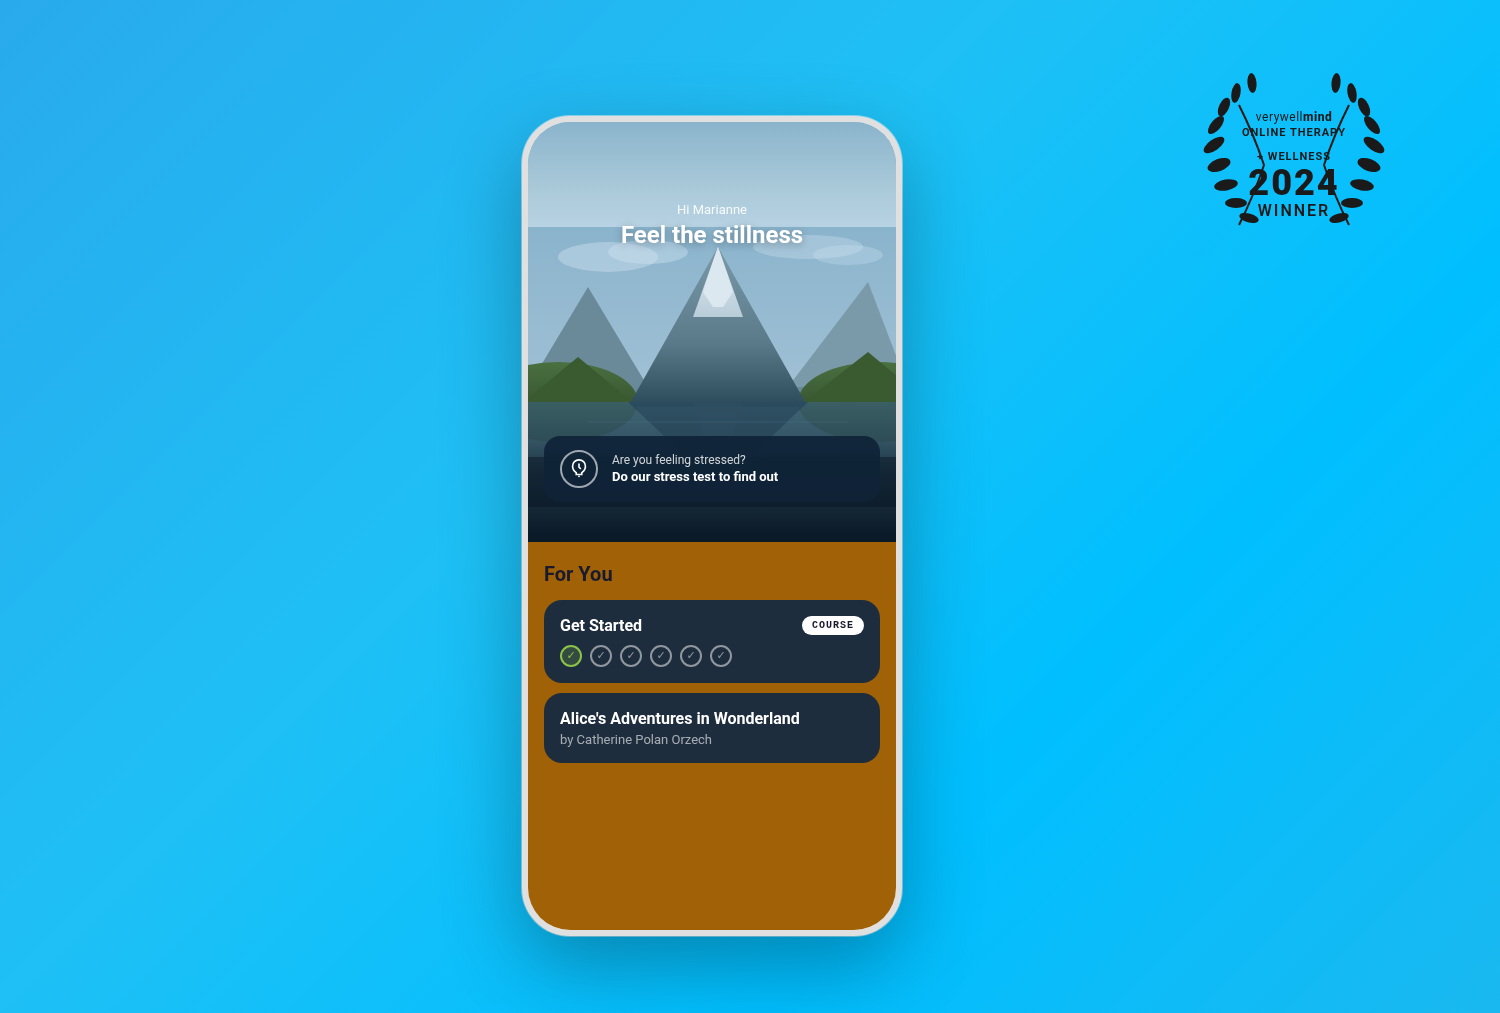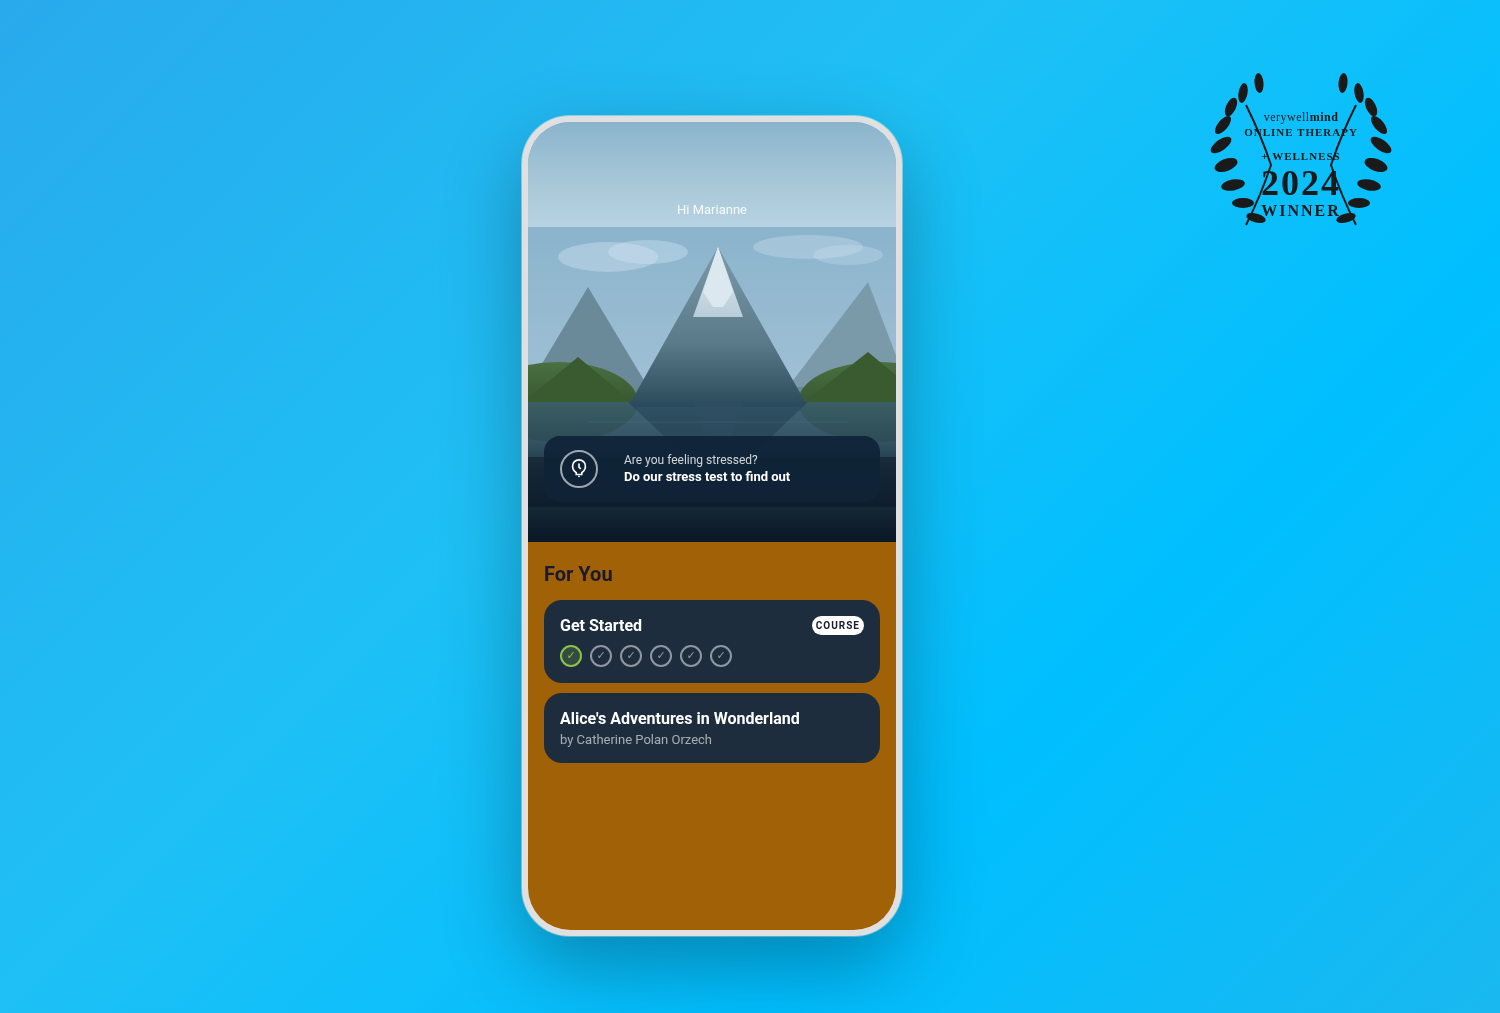--- a/index.html
+++ b/index.html
@@ -13,29 +13,28 @@
       justify-content: center;
       font-family: -apple-system, BlinkMacSystemFont, 'Segoe UI', Roboto, sans-serif;
       position: relative;
       overflow: hidden;
     }
 
     
     .award-badge {
       position: absolute;
       top: 55px;
-      right: 89px;
+      right: 96px;
       width: 220px;
       height: 220px;
       display: flex;
       flex-direction: column;
       align-items: center;
       justify-content: center;
       text-align: center;
-      font-family: Liberation Serif, serif;
     }
 
     .award-laurel {
       position: relative;
       width: 220px;
       height: 220px;
       display: flex;
       align-items: center;
       justify-content: center;
     }
@@ -164,21 +163,21 @@
     .stress-banner {
       position: absolute;
       bottom: 40px;
       left: 16px;
       right: 16px;
       background: rgba(15, 35, 55, 0.92);
       border-radius: 16px;
       padding: 14px 16px;
       display: flex;
       align-items: center;
-      gap: 26px;
+      gap: 14px;
       z-index: 10;
     }
 
     .stress-icon {
       width: 38px;
       height: 38px;
       border: 2px solid rgba(255,255,255,0.6);
       border-radius: 50%;
       display: flex;
       align-items: center;
@@ -238,23 +237,24 @@
       font-weight: 700;
       color: #fff;
     }
 
     .course-badge {
       background: #fff;
       color: #1a1a2e;
       font-size: 10px;
       font-weight: 700;
       letter-spacing: 1px;
-      padding: 4px 4px;
+      padding: 4px 10px;
       border-radius: 20px;
       text-transform: uppercase;
+      font-family: Liberation Mono, monospace;
     }
 
     .checkmarks-row {
       display: flex;
       gap: 8px;
       align-items: center;
     }
 
     .checkmark {
       width: 22px;
@@ -408,20 +408,21 @@
         <line x1="40" y1="210" x2="340" y2="210" stroke="rgba(80,120,140,0.2)" stroke-width="1"></line>
         <line x1="70" y1="225" x2="310" y2="225" stroke="rgba(80,120,140,0.2)" stroke-width="1"></line>
 
         <rect x="0" y="230" width="380" height="50" fill="rgba(15,30,45,0.6)"></rect>
       </svg>
 
       <div class="hero-bottom-gradient"></div>
 
       <div class="hero-text">
         <div class="hero-greeting">Hi Marianne</div>
+        <div class="hero-tagline">Feel the stillness</div>
       </div>
 
       <div class="stress-banner">
         <div class="stress-icon">
           <svg width="22" height="22" viewBox="0 0 24 24" fill="none" stroke="currentColor" stroke-width="1.8">
             <path d="M12 2C8 2 5 5 5 9c0 3 1.5 5.5 4 7v2h6v-2c2.5-1.5 4-4 4-7 0-4-3-7-7-7z"></path>
             <path d="M12 6v4l2 2"></path>
             <circle cx="12" cy="20" r="1" fill="currentColor" stroke="none"></circle>
           </svg>
         </div>

